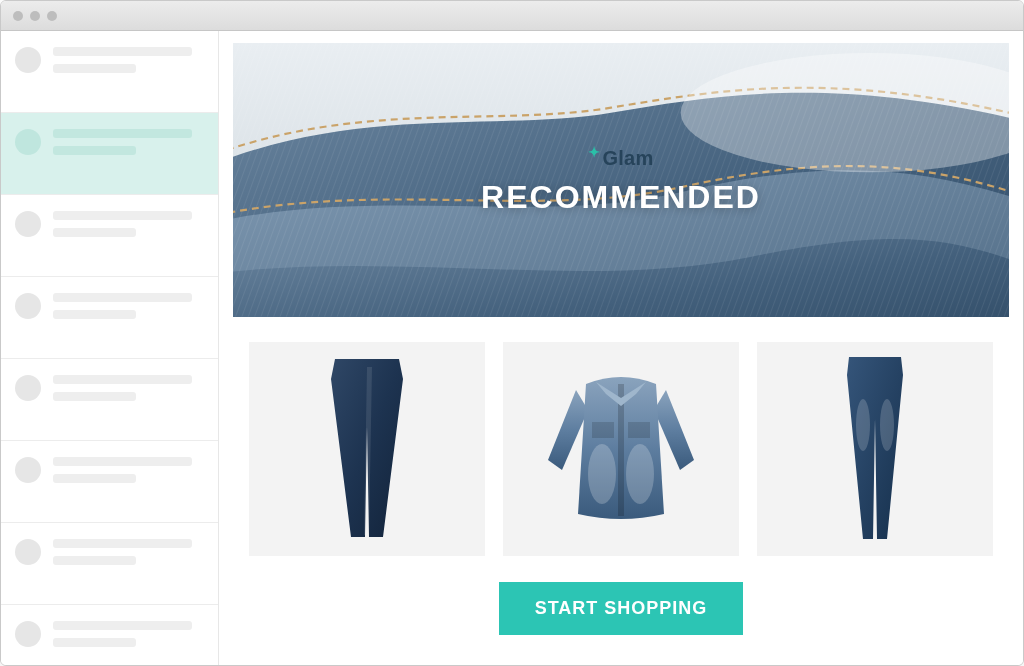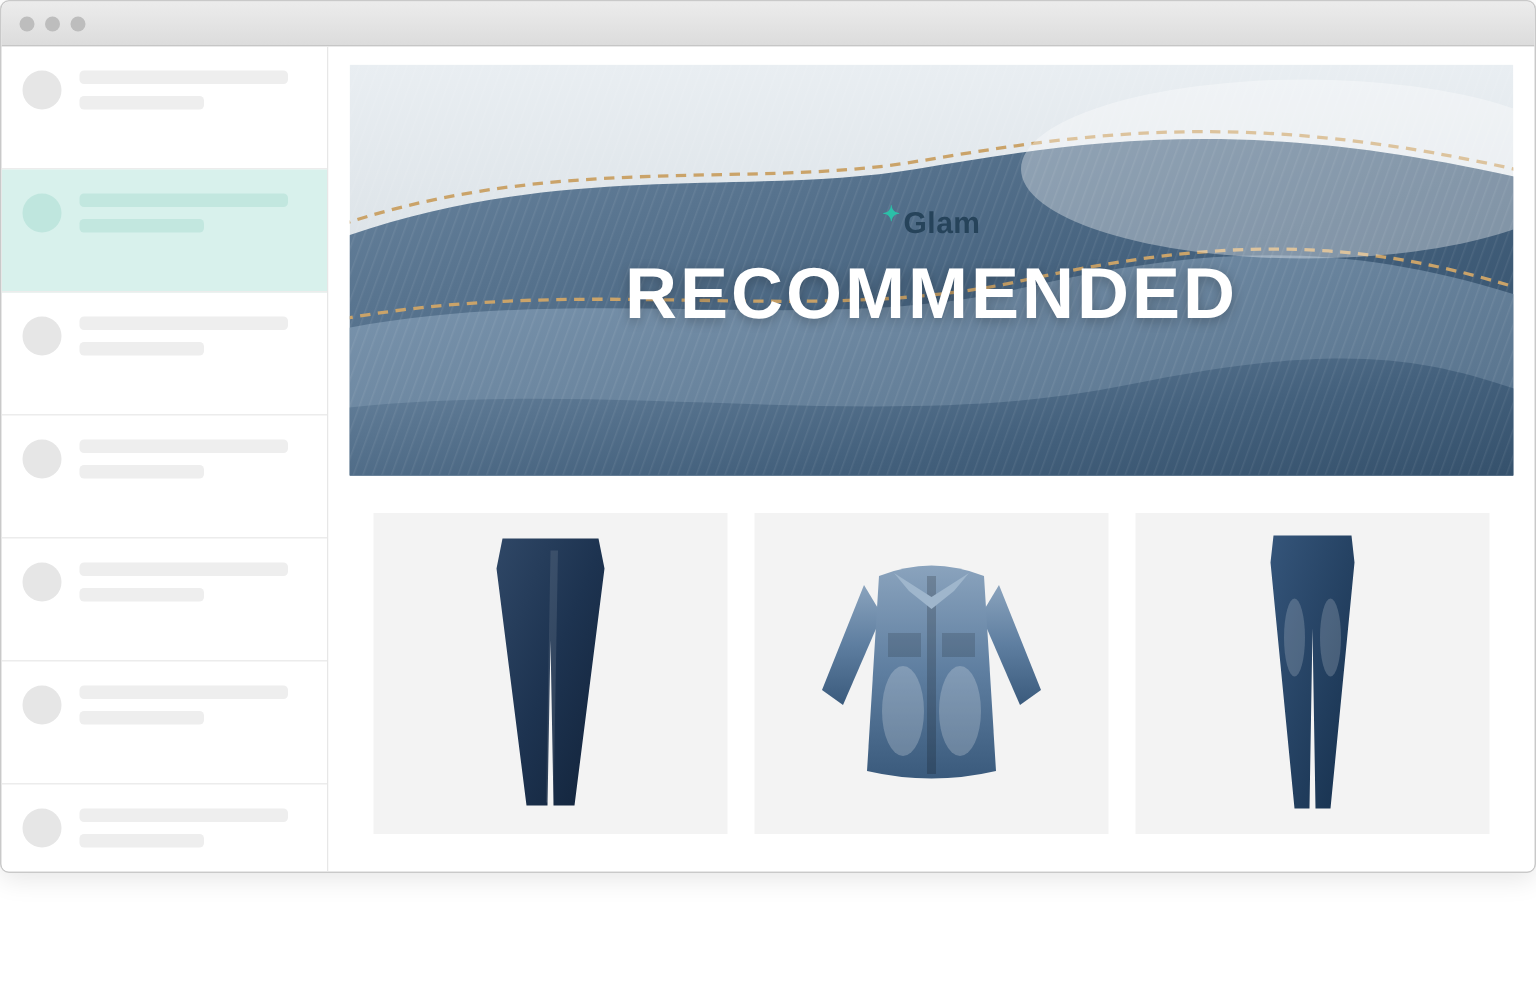--- a/index.html
+++ b/index.html
@@ -1,20 +1,20 @@
 <!DOCTYPE html>
 <html><head>
 <meta charset="utf-8">
 <style>
   * { box-sizing: border-box; margin: 0; padding: 0; }
   html, body { width: 1024px; height: 666px; font-family: -apple-system, Helvetica, Arial, sans-serif; background:#fff; }
 
   .window {
     width: 1024px;
-    height: 582px;
+    height: 666px;
     border: 1px solid #c9c9c9;
     border-radius: 6px;
     overflow: hidden;
     box-shadow: 0 4px 18px rgba(0,0,0,.10);
     display: flex;
     flex-direction: column;
     background:#fff;
   }
   .titlebar {
     height: 30px;
@@ -70,21 +70,21 @@
     flex-direction:column;
   }
   .hero-bg { position:absolute; inset:0; }
   .hero-text { position:relative; text-align:center; color:#fff; }
   .brand {
     font-size:20px; font-weight:600; color:#26435a;
     margin-bottom:10px; letter-spacing:.3px;
   }
   .sparkle { color:#2bbfa8; font-size:14px; position:relative; top:-8px; margin-right:2px;}
   .headline {
-    font-size:48px; font-weight:800; letter-spacing:2px;
+    font-size:32px; font-weight:800; letter-spacing:2px;
     line-height:1.08; text-shadow:0 2px 8px rgba(0,0,0,.25);
     text-transform:uppercase;
   }
 
   .products {
     display:flex; gap:18px; justify-content:center;
     margin: 24px 14px 0 14px;
   }
   .card {
     width: 236px; height: 214px; background:#f3f3f3;
@@ -269,16 +269,19 @@
               </linearGradient>
             </defs>
             <path fill="url(#j2)" d="M16 2 H68 L70 20 L54 184 H44 L42 64 L40 184 H30 L14 20 Z"></path>
             <ellipse cx="30" cy="70" rx="7" ry="26" fill="rgba(255,255,255,.18)"></ellipse>
             <ellipse cx="54" cy="70" rx="7" ry="26" fill="rgba(255,255,255,.18)"></ellipse>
           </svg>
         </div>
 
       </div>
 
+      <div class="cta-row">
+        <button class="cta">START SHOPPING</button>
+      </div>
 
     </div>
   </div>
 </div>
 
 </body></html>

